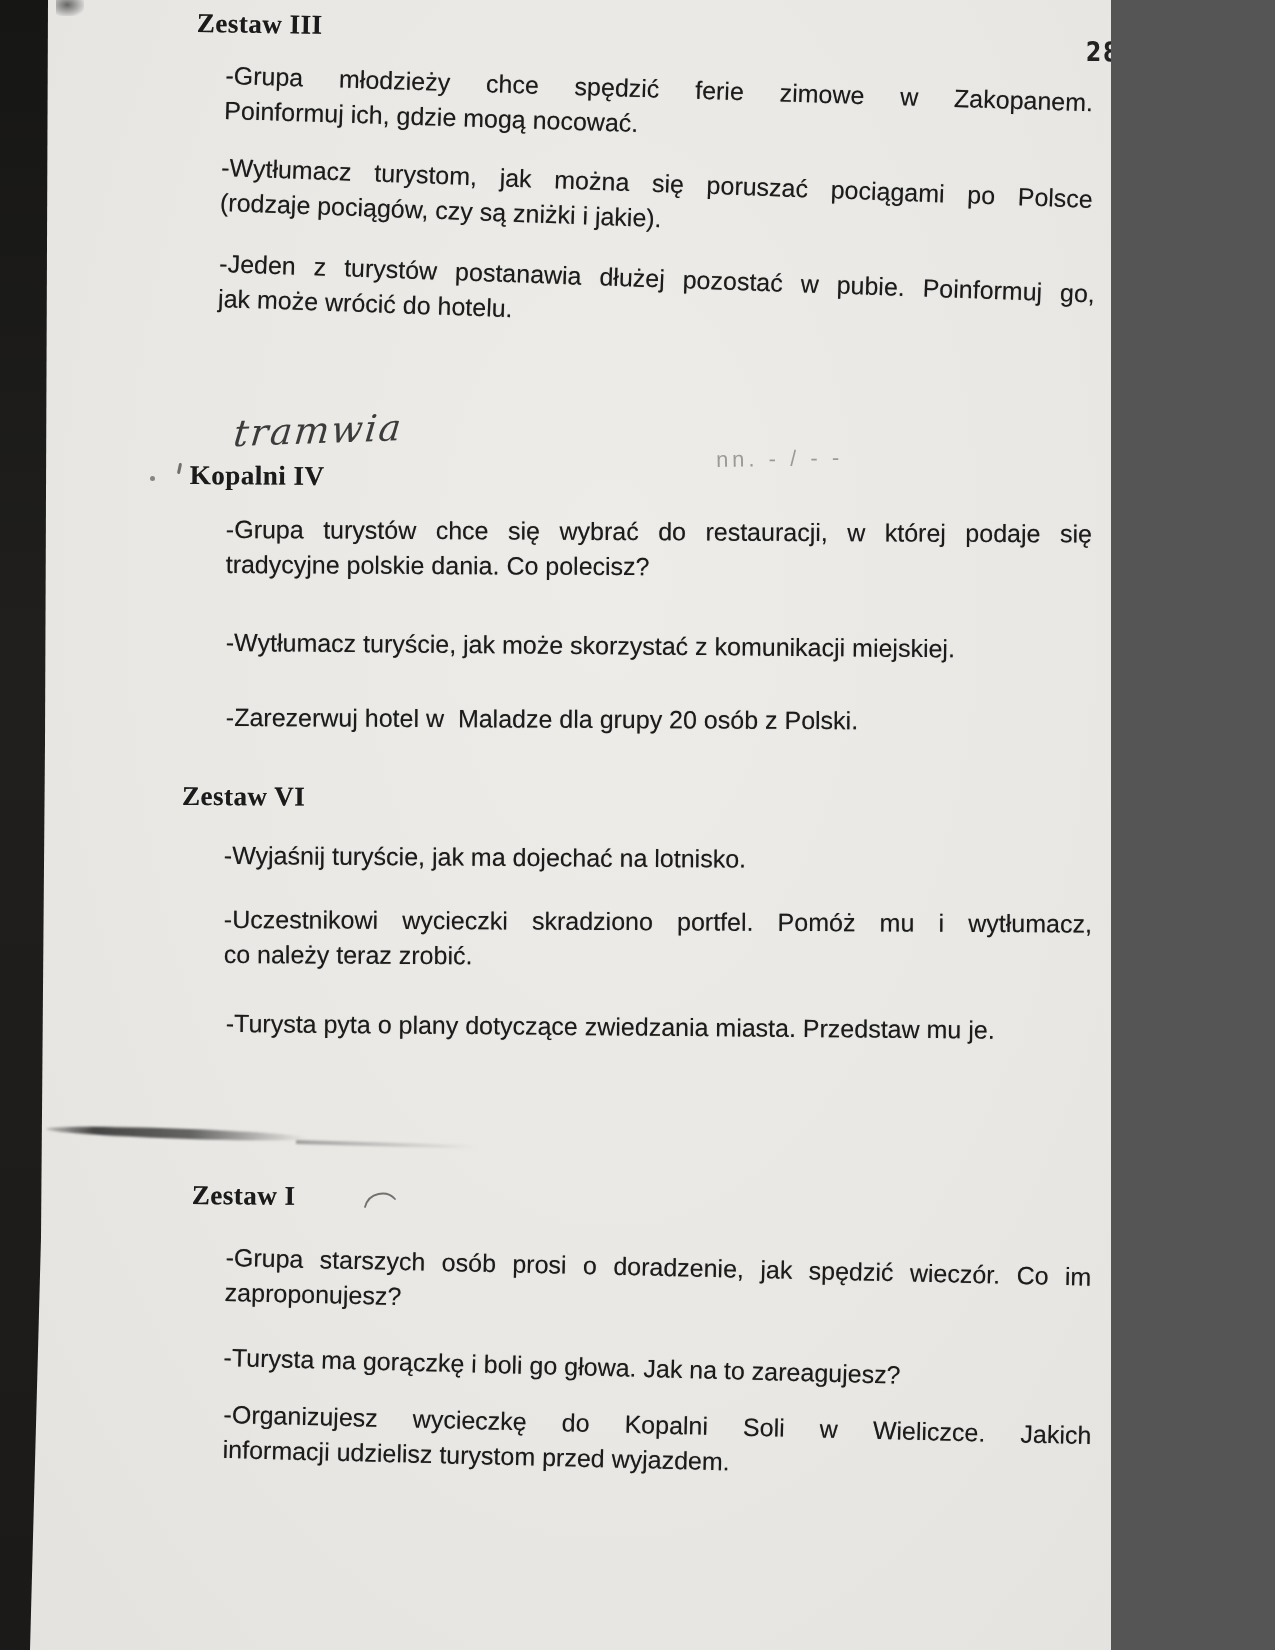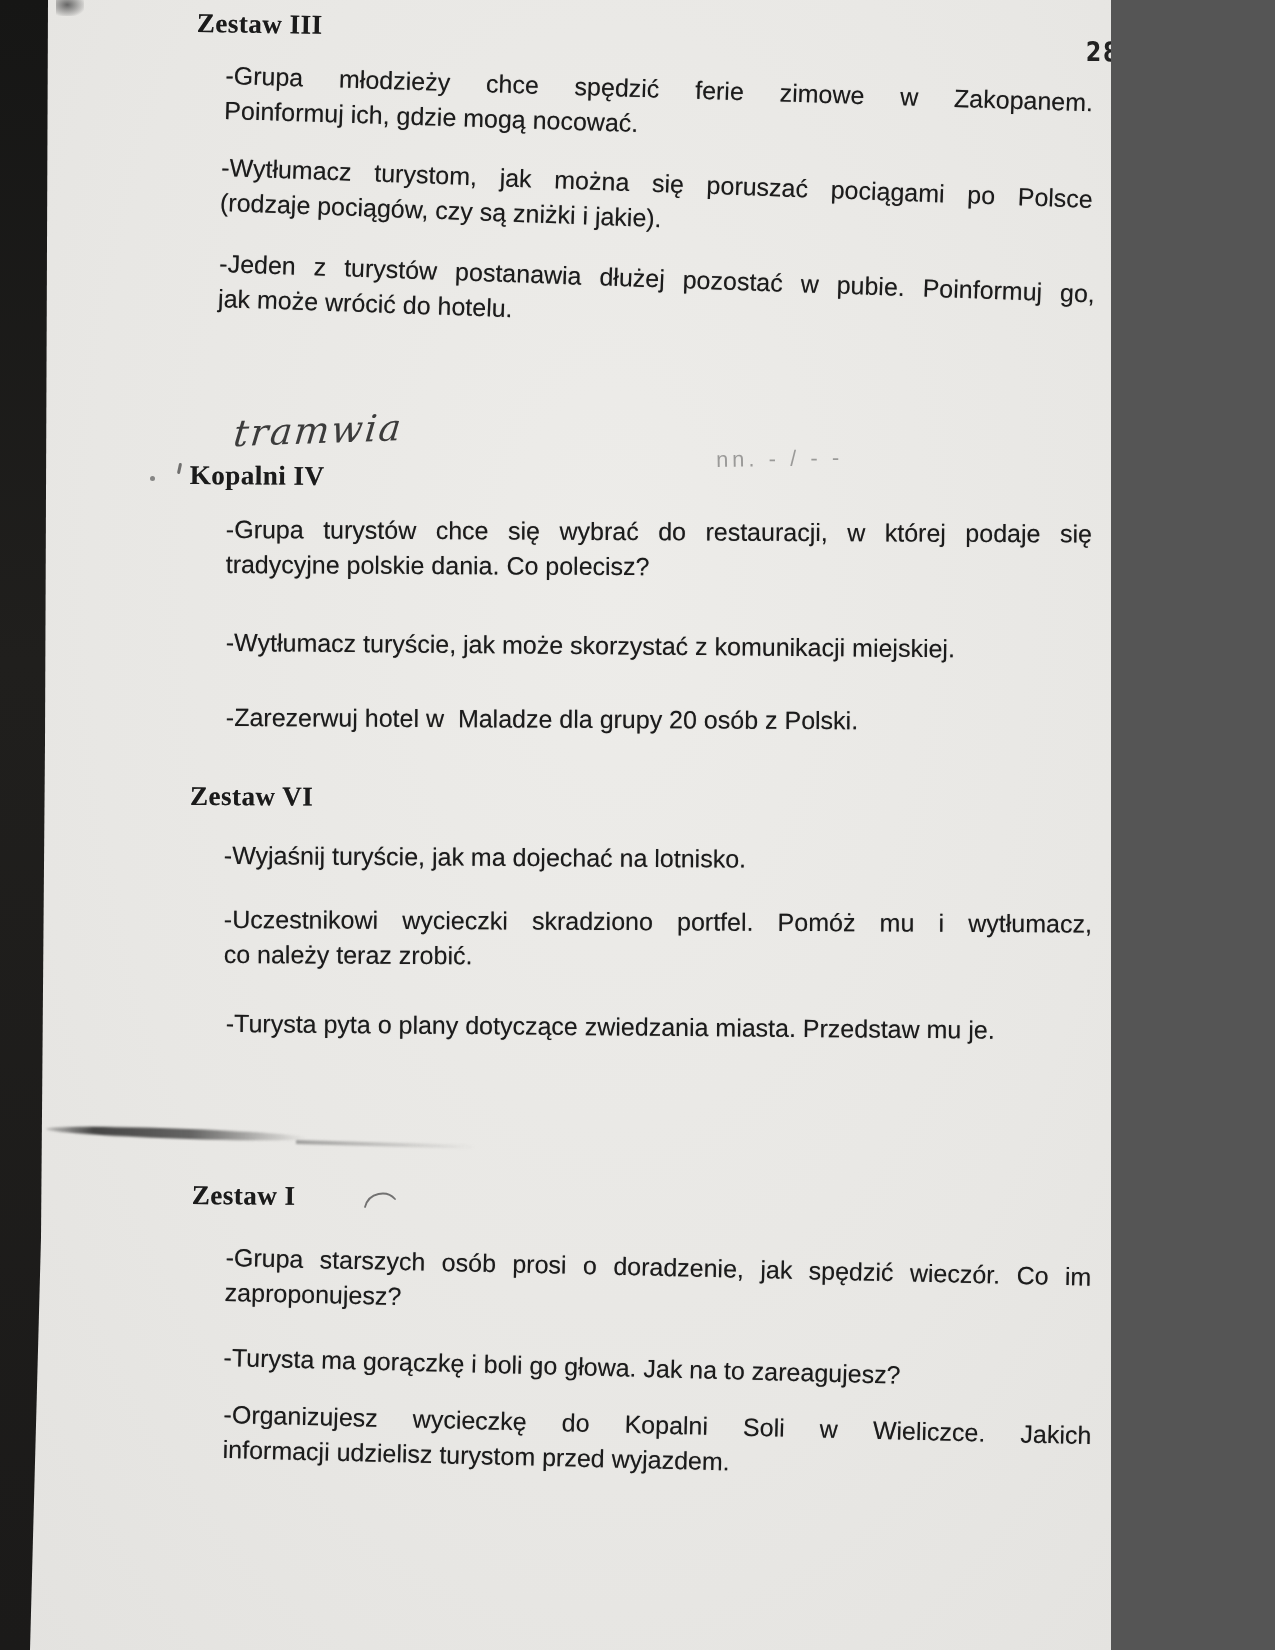--- a/index.html
+++ b/index.html
@@ -23,21 +23,21 @@
   }
   .heading{
     position:absolute;
     font-family:"Liberation Serif","DejaVu Serif",serif;
     font-weight:bold;font-size:27px;letter-spacing:.5px;
     transform-origin:left top;white-space:pre;
     text-shadow:0 0 .6px rgba(20,20,20,.55);
   }
   .h0{left:197px;top:8px;transform:rotate(.8deg);}
   .h1{left:190px;top:460px;transform:rotate(.4deg);}
-  .h2{left:190px;top:781px;transform:rotate(.2deg);}
+  .h2{left:182px;top:781px;transform:rotate(.2deg);}
   .h3c{left:192px;top:1180px;transform:rotate(.5deg);}
   .date-stamp{
     position:absolute;left:1086px;top:36px;
     font-family:"DejaVu Sans",sans-serif;font-weight:bold;font-size:27px;
     letter-spacing:2px;word-spacing:6px;color:#222;
     transform:scaleX(.82) rotate(.4deg);transform-origin:left top;white-space:pre;
   }
   .para{
     position:absolute;font-size:25px;line-height:35px;
     transform-origin:left top;

